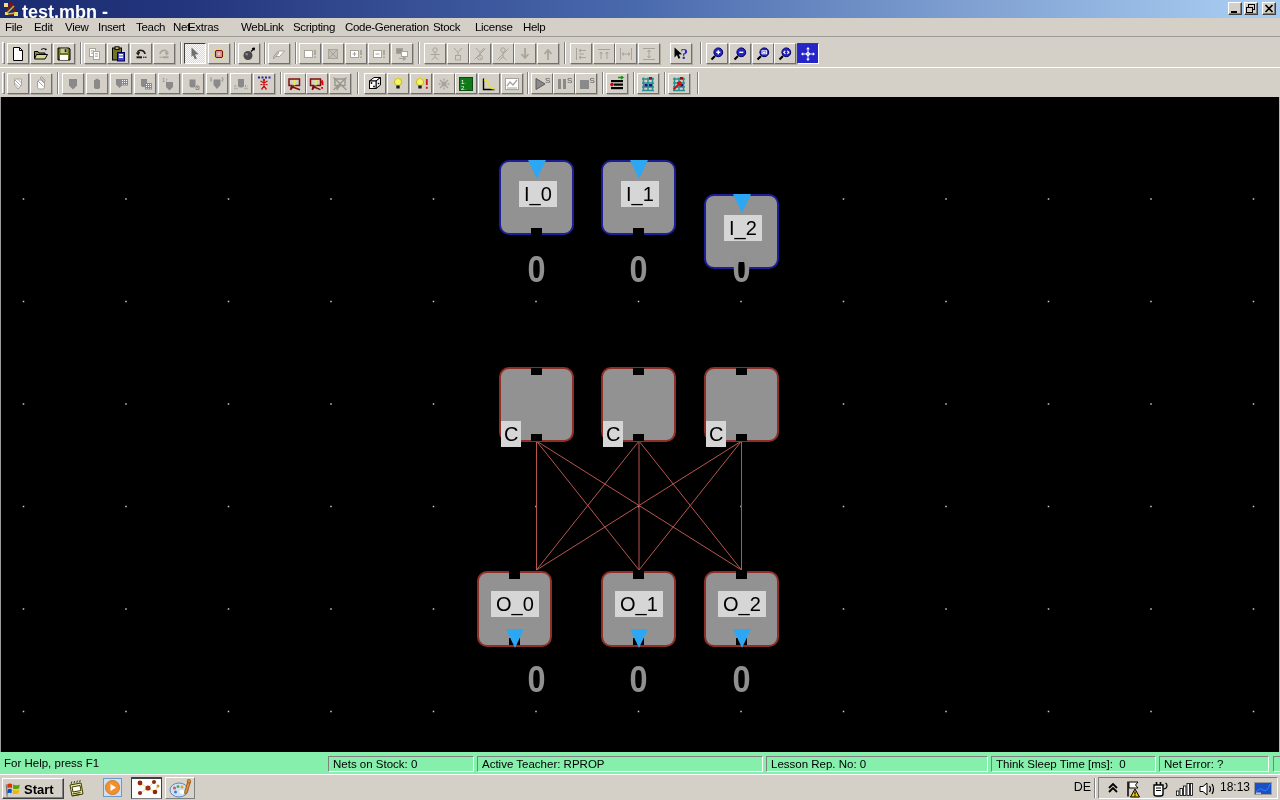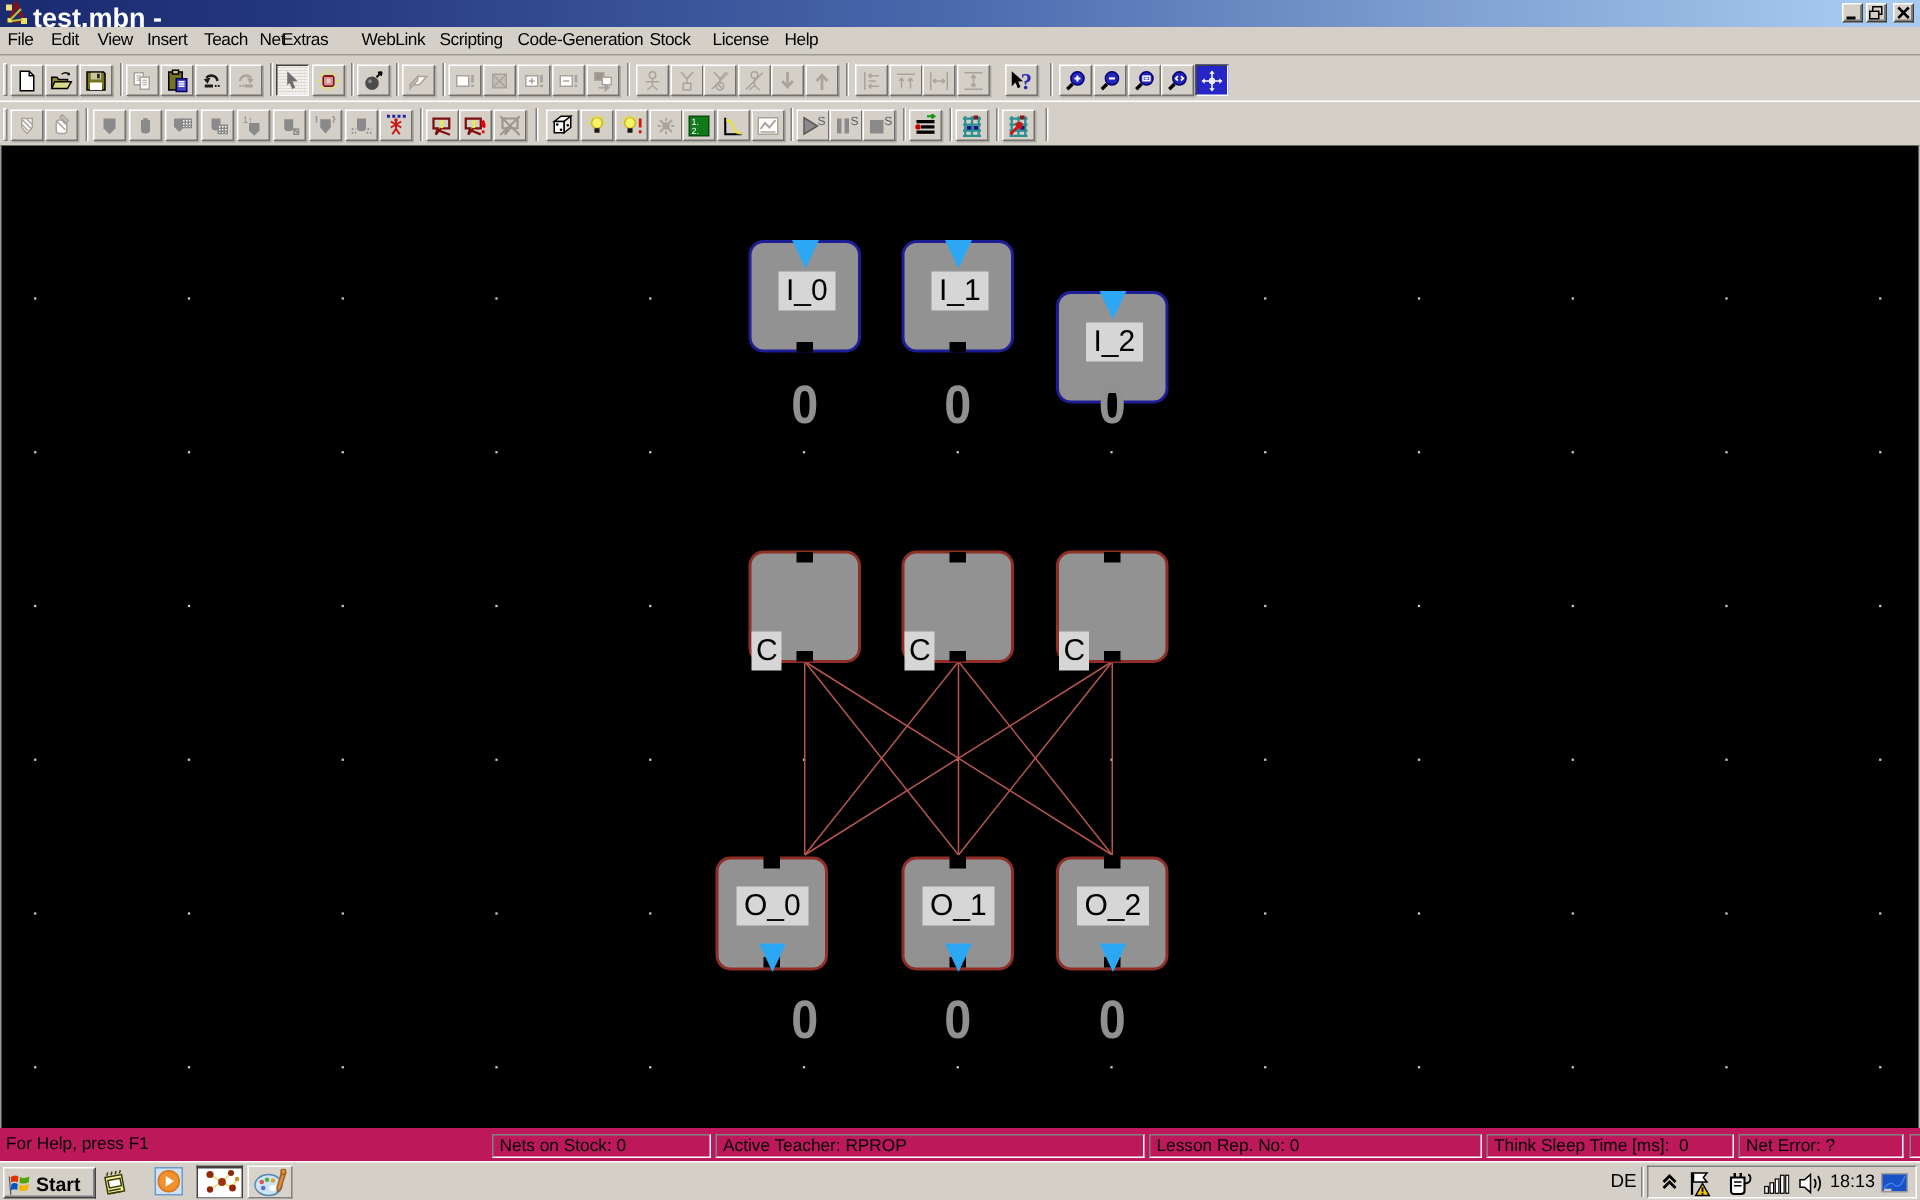--- a/index.html
+++ b/index.html
@@ -41,21 +41,21 @@
 .n-in { border:2px solid #1d1d95; }
 .n-hid { border:2px solid #8f2d27; height:75px; }
 .n-out { border:2px solid #8f2d27; height:76px; }
 .lbl { position:absolute; background:#d6d6d6; color:#000; font-size:20px; line-height:26px; height:26px; padding:0 5px; white-space:nowrap; }
 .notch { position:absolute; width:11px; height:7px; background:#000; left:50%; margin-left:-6px; }
 .tri-d { position:absolute; left:50%; margin-left:-9px; width:0; height:0;
   border-left:9px solid transparent; border-right:9px solid transparent; border-top:19px solid #2ca7f3; }
 .val { position:absolute; width:75px; text-align:center; color:#909090; font-size:36px; font-weight:bold; transform:scaleX(0.9); }
 
 
-#status { position:absolute; left:0; top:752px; width:1280px; height:22px; background:#be185d; font-size:11.5px; color:#000; }
+#status { position:absolute; left:0; top:752px; width:1280px; height:22px; background:#86efac; font-size:11.5px; color:#000; }
 #status .pane { position:absolute; top:4px; height:16px; line-height:15px; padding-left:4px;
   border-top:1px solid #808080; border-left:1px solid #808080; border-right:1px solid #fff; border-bottom:1px solid #fff; }
 #status .msg { position:absolute; left:4px; top:5px; }
 
 
 #task { position:absolute; left:0; top:774px; width:1280px; height:26px; background:#d4d0c8; border-top:1px solid #fff; }
 #start { position:absolute; left:2px; top:3px; width:62px; height:21px; background:#d4d0c8;
   border-top:1px solid #fff; border-left:1px solid #fff; border-right:1px solid #404040; border-bottom:1px solid #404040;
   box-shadow: inset -1px -1px 0 #808080; }
 #start .st { position:absolute; left:21px; top:3px; font-weight:bold; font-size:13px; }

